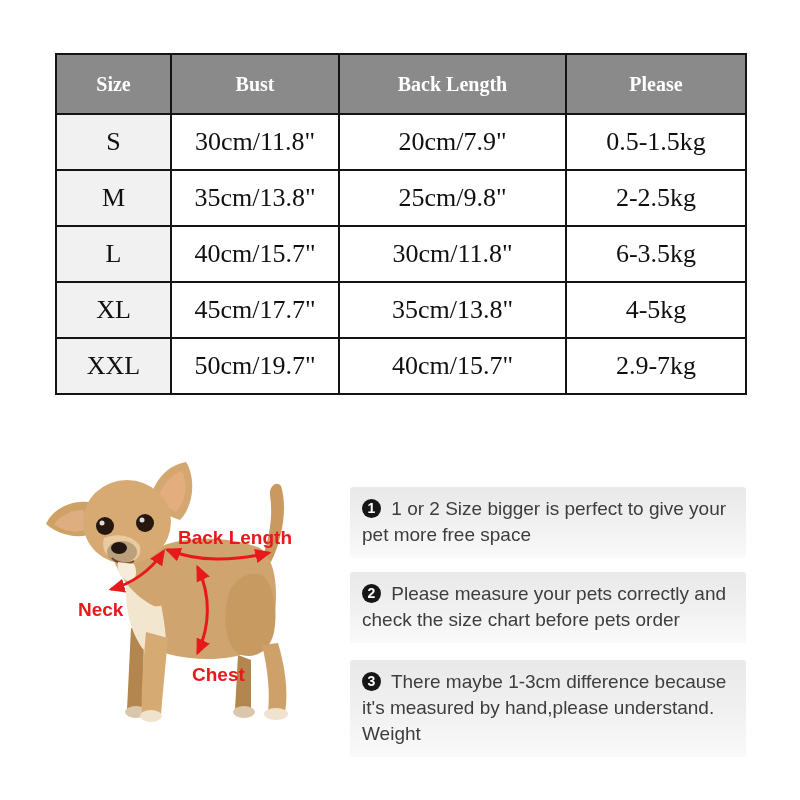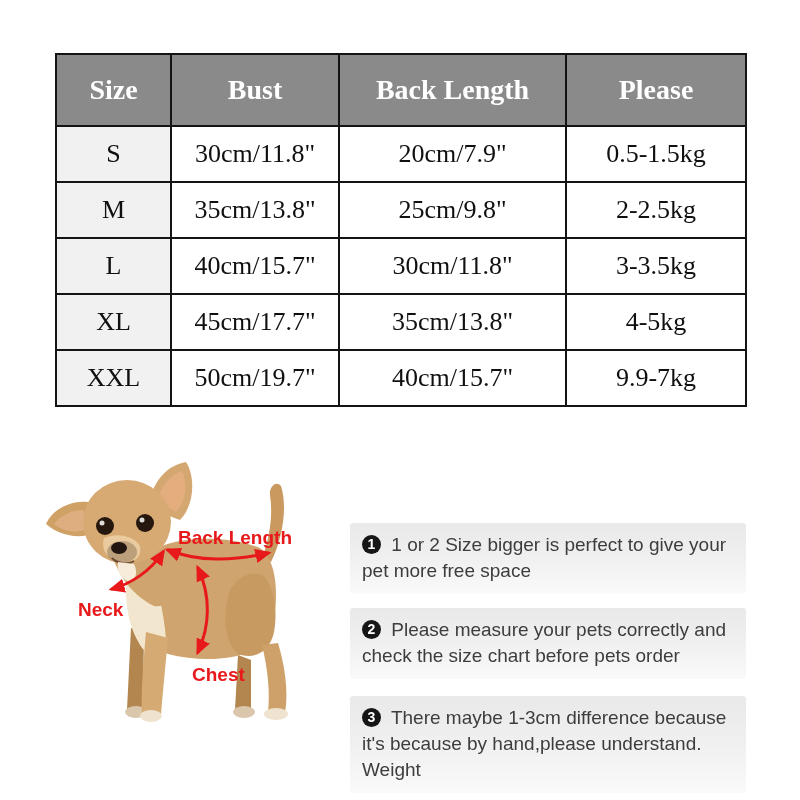--- a/index.html
+++ b/index.html
@@ -10,38 +10,38 @@
     font-family: "Liberation Serif", "DejaVu Serif", serif;
   }
 
   
   .size-table {
     position: absolute; left: 55px; top: 53px; width: 690px;
     border-collapse: collapse; table-layout: fixed;
   }
   .size-table th {
     background: #8a8a8a; color: #ffffff;
-    font-size: 28px; font-weight: bold;
-    height: 72px; border: 2px solid #141414; text-align: center;
+    font-size: 20px; font-weight: bold;
+    height: 60px; border: 2px solid #141414; text-align: center;
     font-family: "Liberation Serif", "DejaVu Serif", serif;
   }
   .size-table td {
     background: #ffffff; color: #101010;
     font-size: 26px; height: 56px;
     border: 2px solid #141414; text-align: center;
   }
   .size-table td.rowlabel { background: #f1f1f1; }
 
   
   .note {
     position: absolute; left: 350px; width: 396px;
     background: linear-gradient(180deg, #e9e9e9 0%, #f1f1f1 55%, #fafafa 100%);
     border-radius: 3px; padding: 9px 12px 10px 12px;
     font-family: "Liberation Sans", "DejaVu Sans", sans-serif;
-    font-size: 19px; line-height: 26px; color: #3d3d3d; margin-top: 36px;
+    font-size: 19px; line-height: 26px; color: #3d3d3d;
   }
   .note-1 { top: 487px; }
   .note-2 { top: 572px; }
   .note-3 { top: 660px; }
   .badge {
     display: inline-block; width: 19px; height: 19px; border-radius: 50%;
     background: #161616; color: #ffffff;
     font-size: 14px; line-height: 19px; text-align: center; font-weight: bold;
     margin-right: 5px; vertical-align: 2px;
   }
@@ -85,33 +85,33 @@
       <tr>
         <td class="rowlabel">M</td>
         <td>35cm/13.8"</td>
         <td>25cm/9.8"</td>
         <td>2-2.5kg</td>
       </tr>
       <tr>
         <td class="rowlabel">L</td>
         <td>40cm/15.7"</td>
         <td>30cm/11.8"</td>
-        <td>3-3.5kg</td>
+        <td>6-3.5kg</td>
       </tr>
       <tr>
         <td class="rowlabel">XL</td>
         <td>45cm/17.7"</td>
         <td>35cm/13.8"</td>
         <td>4-5kg</td>
       </tr>
       <tr>
         <td class="rowlabel">XXL</td>
         <td>50cm/19.7"</td>
         <td>40cm/15.7"</td>
-        <td>9.9-7kg</td>
+        <td>2.9-7kg</td>
       </tr>
     </tbody>
   </table>
 
   <div class="dog-wrap">
     <svg width="305" height="315" viewBox="0 0 305 315" xmlns="http://www.w3.org/2000/svg">
       <defs>
         <marker id="arr" viewBox="0 0 10 10" refX="7" refY="5" markerWidth="6" markerHeight="6" orient="auto-start-reverse">
           <path d="M0,1 L9,5 L0,9 Z" fill="#e8191b"></path>
         </marker>
@@ -173,17 +173,17 @@
 
   <div class="note note-2">
     <span class="badge">2</span>
     <span>Please measure your pets correctly and</span>
     <span class="nblock">check the size chart before pets order</span>
   </div>
 
   <div class="note note-3">
     <span class="badge">3</span>
     <span>There maybe 1-3cm difference because</span>
-    <span class="nblock">it's because by hand,please understand.</span>
+    <span class="nblock">it's measured by hand,please understand.</span>
     <span class="nblock">Weight</span>
   </div>
 
 </div>
 
 </body></html>

